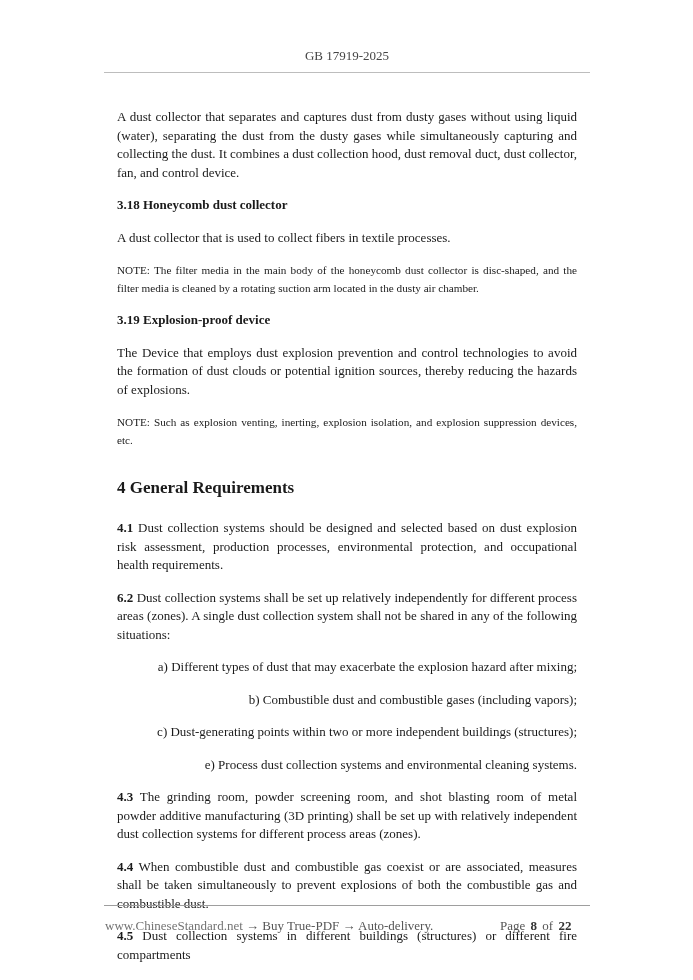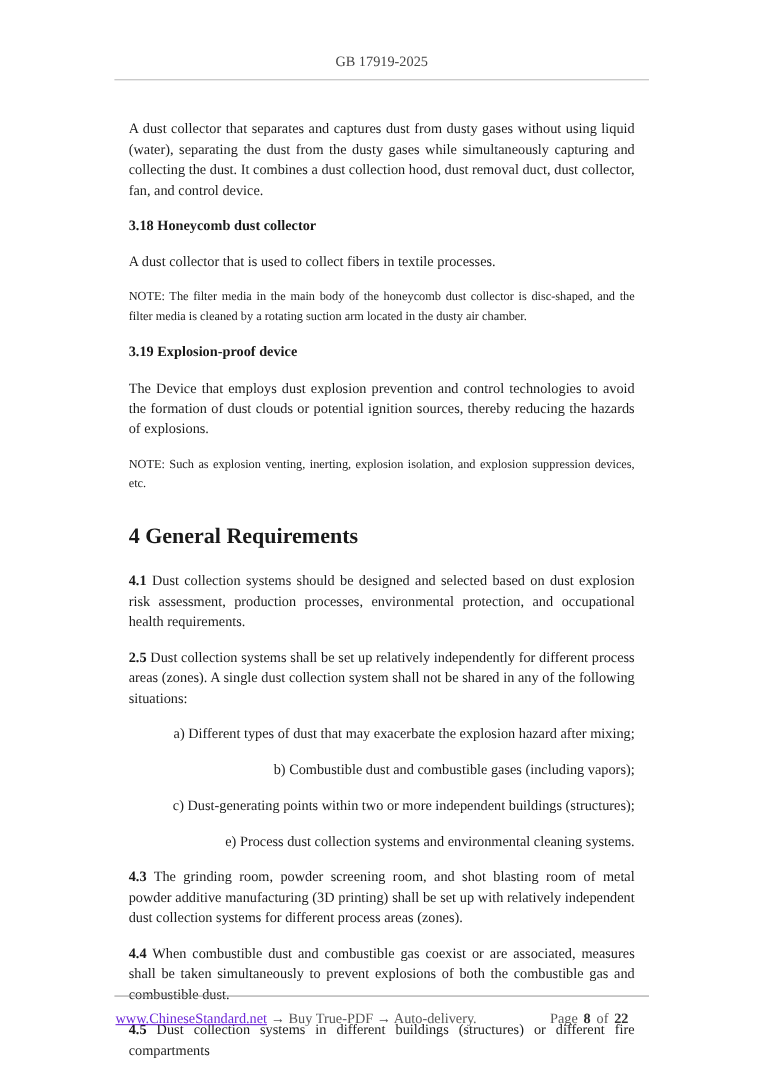--- a/index.html
+++ b/index.html
@@ -7,26 +7,26 @@
          font-family: "Liberation Serif", "DejaVu Serif", serif; color: #1a1a1a; }
   .page { position: absolute; left: 0; top: 0; width: 693px; height: 980px; }
   .header { position: absolute; left: 104px; top: 48px; width: 486px; text-align: center;
             font-size: 13px; color: #444; }
   .header-rule { position: absolute; left: 104px; top: 72px; width: 486px; height: 1px; background: #bdbdbd; }
   .content { position: absolute; left: 105px; top: 96px; width: 484px; font-size: 13px; line-height: 18.5px; }
   p { margin: 12px; text-align: justify; }
   .para { margin-bottom: 14px; }
   .clause-title { font-weight: bold; margin-bottom: 14px; }
   .note { font-size: 11.2px; line-height: 18px; margin-bottom: 14px; }
-  .h1 { font-weight: bold; font-size: 20px; line-height: 26px; margin-top: 26px; margin-bottom: 18px; }
+  .h1 { font-weight: bold; font-size: 17px; line-height: 26px; margin-top: 26px; margin-bottom: 18px; }
   .list-item { margin-left: 16px; margin-bottom: 14px; text-align: right; }
   .num { font-weight: bold; }
   .footer-rule { position: absolute; left: 104px; top: 905px; width: 486px; height: 1px; background: #9e9e9e; }
   .footer-left { position: absolute; left: 105px; top: 918px; font-size: 13px; color: #555; }
-  .footer-left a { color: #6d28d9; text-decoration: underline; }
+  .footer-left a { color: #737373; }
   .footer-right { position: absolute; left: 500px; top: 918px; font-size: 13px; color: #555; word-spacing: 2px; }
   .footer-right b { color: #333; }
 </style>
 </head>
 <body>
 
 <div class="page">
   <div class="header">GB 17919-2025</div>
   <div class="header-rule"></div>
 
@@ -38,21 +38,21 @@
     <p class="note">NOTE: The filter media in the main body of the honeycomb dust collector is disc-shaped, and the filter media is cleaned by a rotating suction arm located in the dusty air chamber.</p>
 
     <p class="clause-title">3.19 Explosion-proof device</p>
     <p class="para">The Device that employs dust explosion prevention and control technologies to avoid the formation of dust clouds or potential ignition sources, thereby reducing the hazards of explosions.</p>
     <p class="note">NOTE: Such as explosion venting, inerting, explosion isolation, and explosion suppression devices, etc.</p>
 
     <p class="h1">4 General Requirements</p>
 
     <p class="para"><span class="num">4.1</span><span> Dust collection systems should be designed and selected based on dust explosion risk assessment, production processes, environmental protection, and occupational health requirements.</span></p>
 
-    <p class="para"><span class="num">2.5</span><span> Dust collection systems shall be set up relatively independently for different process areas (zones). A single dust collection system shall not be shared in any of the following situations:</span></p>
+    <p class="para"><span class="num">6.2</span><span> Dust collection systems shall be set up relatively independently for different process areas (zones). A single dust collection system shall not be shared in any of the following situations:</span></p>
 
     <p class="list-item">a) Different types of dust that may exacerbate the explosion hazard after mixing;</p>
     <p class="list-item">b) Combustible dust and combustible gases (including vapors);</p>
     <p class="list-item">c) Dust-generating points within two or more independent buildings (structures);</p>
     <p class="list-item">e) Process dust collection systems and environmental cleaning systems.</p>
 
     <p class="para"><span class="num">4.3</span><span> The grinding room, powder screening room, and shot blasting room of metal powder additive manufacturing (3D printing) shall be set up with relatively independent dust collection systems for different process areas (zones).</span></p>
 
     <p class="para"><span class="num">4.4</span><span> When combustible dust and combustible gas coexist or are associated, measures shall be taken simultaneously to prevent explosions of both the combustible gas and combustible dust.</span></p>
 

